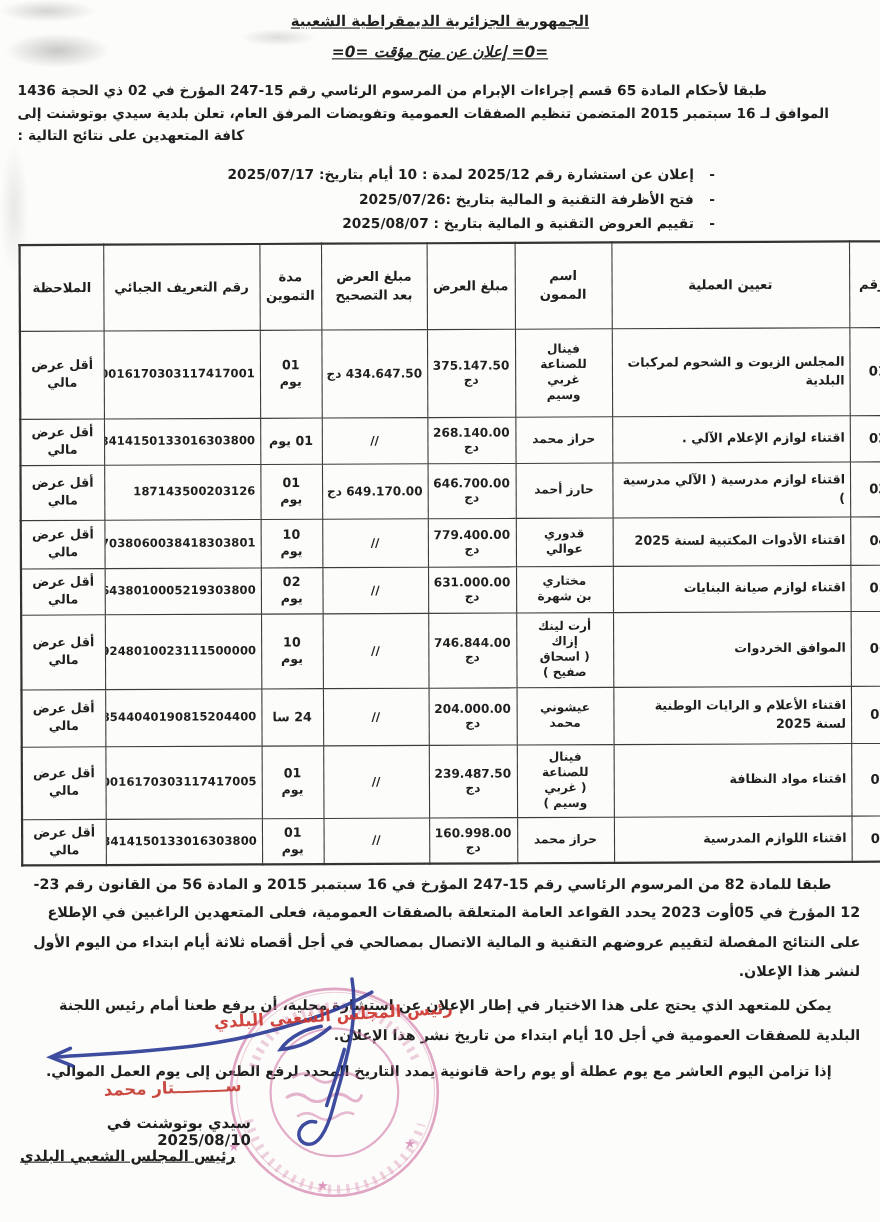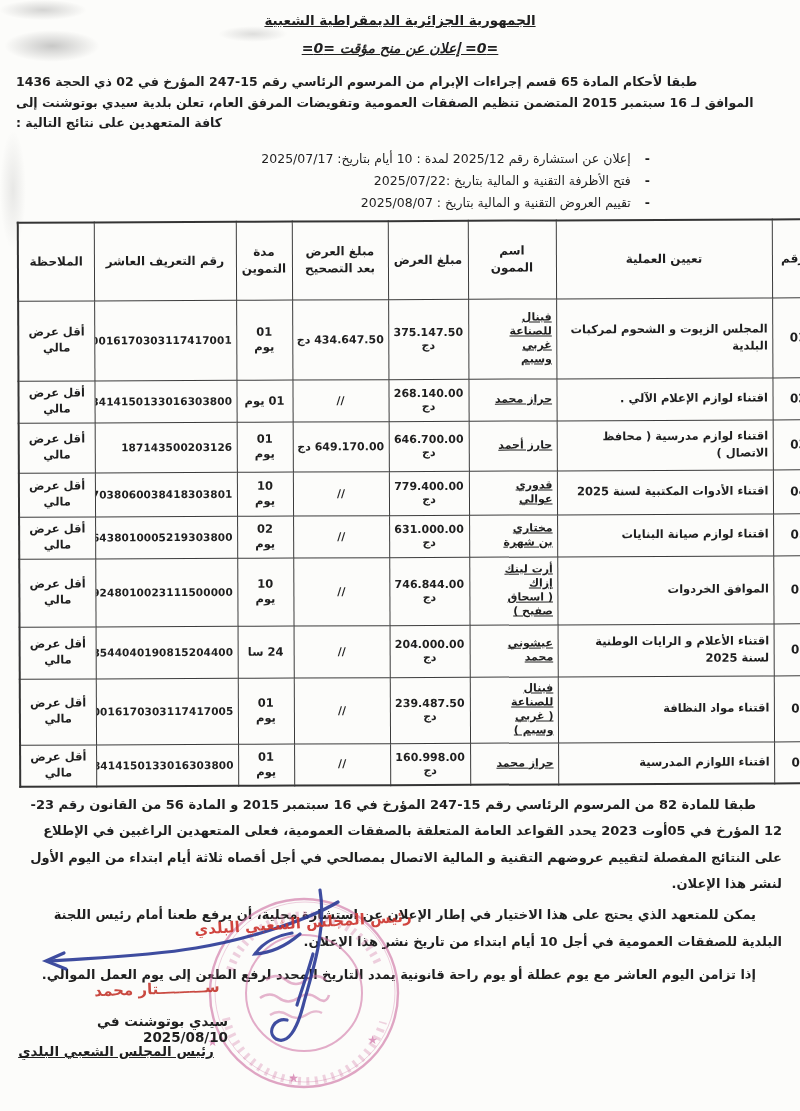--- a/index.html
+++ b/index.html
@@ -30,21 +30,21 @@
     text-align:center; font-weight:bold; font-style:italic; font-size:14px;
     margin-top:12px;
   }
   .subject span{ text-decoration:underline; }
   .intro{
     margin:16px 20px 0 16px; font-weight:bold; font-size:12.5px;
     line-height:1.65; text-align:left; text-indent:30px;
   }
   .milestones{ margin:14px 150px 0 0; }
   .milestones .mi{
-    font-weight:normal; font-size:12.5px; line-height:1.75; text-align:right;
+    font-weight:bold; font-size:12.5px; line-height:1.75; text-align:right;
   }
   .milestones .mi::before{ content:"-"; margin-left:14px; font-weight:bold; }
 
   table.results{
     border-collapse:collapse; table-layout:fixed;
     width:806px; margin:6px -26px 0 0;
     transform:rotate(-0.25deg);
     border:2px solid #343434;
     background:transparent;
   }
@@ -59,21 +59,21 @@
   tbody tr:nth-child(2){height:42px;}
   tbody tr:nth-child(3){height:50px;}
   tbody tr:nth-child(4){height:44px;}
   tbody tr:nth-child(5){height:42px;}
   tbody tr:nth-child(6){height:68px;}
   tbody tr:nth-child(7){height:52px;}
   tbody tr:nth-child(8){height:66px;}
   tbody tr:nth-child(9){height:42px;}
   td.c-no{ font-size:12px; text-align:center; }
   td.c-op{ font-size:11.5px; text-align:right; padding-right:8px; white-space:pre-line; line-height:1.5;}
-  td.c-sup{ font-size:11px; white-space:pre-line; line-height:1.28;text-decoration:underline; }
+  td.c-sup{ font-size:11px; text-align:center; white-space:pre-line; line-height:1.28; }
   td.c-amt{ font-size:11px; text-align:center; }
   td.c-dur{ font-size:11.5px; text-align:center; white-space:pre-line; line-height:1.3; }
   td.c-tax{ font-size:10.5px; text-align:right; letter-spacing:.1px; }
   td.c-note{ font-size:11.5px; text-align:center; line-height:1.35; }
 
   .closing{ margin-top:6px; }
   .closing p{
     margin:4px 18px 0 14px; font-weight:bold; font-size:13px;
     line-height:2.05; text-align:right; text-indent:26px;
   }
@@ -113,21 +113,21 @@
 
   <div class="doc-title">الجمهورية الجزائرية الديمقراطية الشعبية</div>
 
 
   <div class="subject"><span>=0= إعلان عن منح مؤقت =0=</span></div>
 
   <div class="intro">طبقا لأحكام المادة 65 قسم إجراءات الإبرام من المرسوم الرئاسي رقم 15-247  المؤرخ في 02 ذي الحجة 1436 الموافق لـ 16 سبتمبر  2015 المتضمن تنظيم الصفقات العمومية وتفويضات المرفق العام، تعلن بلدية سيدي بوتوشنت إلى كافة المتعهدين على نتائج التالية :</div>
 
   <div class="milestones">
     <div class="mi">إعلان عن استشارة رقم 2025/12 لمدة : 10 أيام بتاريخ: 2025/07/17</div>
-    <div class="mi">فتح الأظرفة التقنية و المالية بتاريخ :2025/07/22</div>
+    <div class="mi">فتح الأظرفة التقنية و المالية بتاريخ :2025/07/26</div>
     <div class="mi">تقييم العروض التقنية و المالية بتاريخ : 2025/08/07</div>
   </div>
 
   <table class="results">
     <colgroup>
       <col style="width:52px">
         <col style="width:216px">
         <col style="width:88px">
         <col style="width:80px">
       <col style="width:96px">
@@ -139,21 +139,21 @@
       <tr>
         <th>الرقم</th>
         <th>تعيين العملية</th>
         <th>اسم
 الممون</th>
         <th>مبلغ العرض</th>
         <th>مبلغ العرض
 بعد التصحيح</th>
         <th class="h-dur">مدة
 التموين</th>
-        <th>رقم التعريف العاشر</th>
+        <th>رقم التعريف الجبائي</th>
         <th>الملاحظة</th>
       </tr>
     </thead>
     <tbody>
     <tr>
       <td class="c-no">01</td>
       <td class="c-op">المجلس الزيوت و الشحوم لمركبات البلدية</td>
       <td class="c-sup">فينال
 للصناعة
 غربي
@@ -172,21 +172,21 @@
       <td class="c-sup">حراز محمد</td>
       <td class="c-amt">268.140.00 دج</td>
       <td class="c-amt">//</td>
       <td class="c-dur">01 يوم</td>
       <td class="c-tax">18414150133016303800</td>
       <td class="c-note">أقل عرض مالي</td>
     </tr>
 
     <tr>
       <td class="c-no">03</td>
-      <td class="c-op">اقتناء لوازم مدرسية ( محافظ الاتصال )</td>
+      <td class="c-op">اقتناء لوازم مدرسية ( الآلي مدرسية )</td>
       <td class="c-sup">حارز أحمد</td>
       <td class="c-amt">646.700.00 دج</td>
       <td class="c-amt">649.170.00 دج</td>
       <td class="c-dur">01
 يوم</td>
       <td class="c-tax">187143500203126</td>
       <td class="c-note">أقل عرض مالي</td>
     </tr>
 
     <tr>

